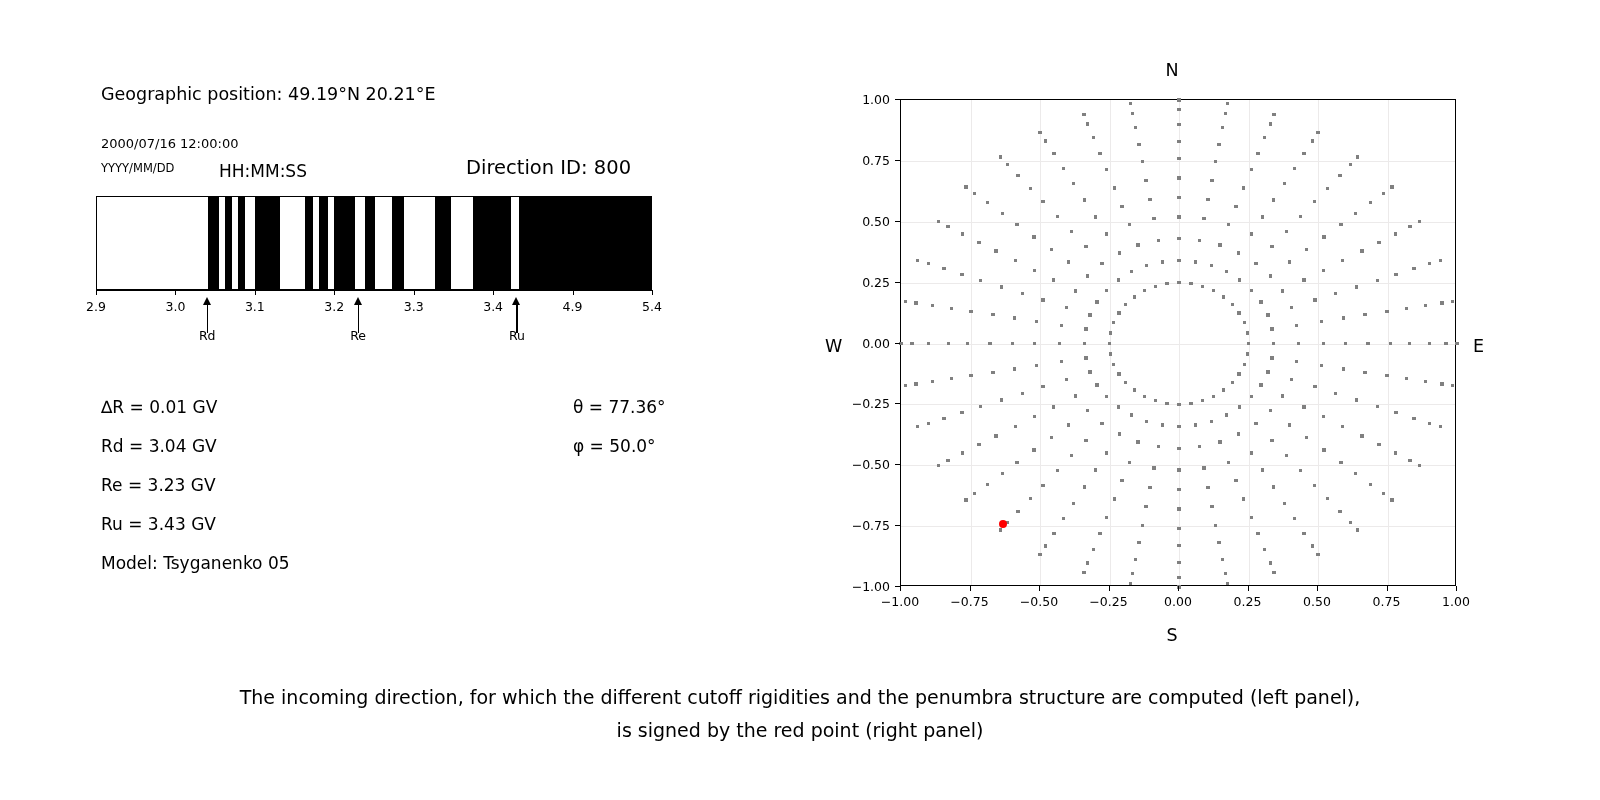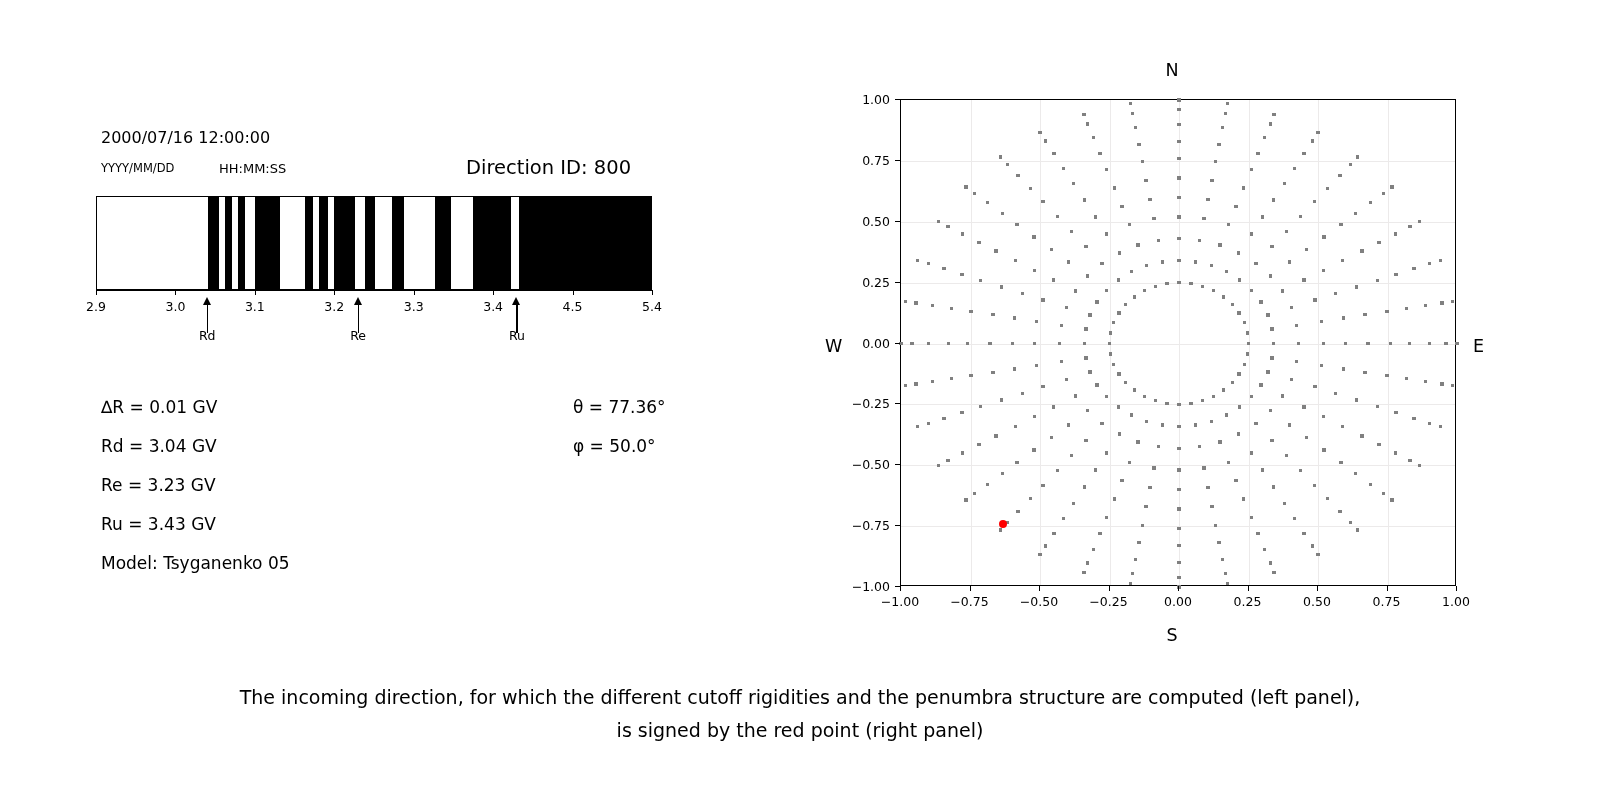--- a/index.html
+++ b/index.html
@@ -1,23 +1,23 @@
 <!DOCTYPE html>
 <html><head>
 <meta charset="utf-8">
 <style>
   html,body{margin:0;padding:0;}
   body{width:1600px;height:800px;background:#ffffff;font-family:"DejaVu Sans","Liberation Sans",sans-serif;color:#000;overflow:hidden;position:relative;}
   .fig{position:absolute;left:0;top:0;width:1600px;height:800px;}
 
   
   .geo{position:absolute;left:101px;top:84px;font-size:17.5px;white-space:nowrap;}
-  .datetime{position:absolute;left:101px;top:128px;font-size:16px;white-space:nowrap;text-align:center;}
+  .datetime{position:absolute;left:101px;top:136px;font-size:13px;white-space:nowrap;text-align:center;}
   .fmt-date{position:absolute;left:101px;top:161px;font-size:11.5px;white-space:nowrap;}
-  .fmt-time{position:absolute;left:219px;top:161px;font-size:13px;white-space:nowrap;}
+  .fmt-time{position:absolute;left:219px;top:161px;font-size:17px;white-space:nowrap;}
   .dirid{position:absolute;left:466px;top:156px;font-size:19.5px;white-space:nowrap;}
 
   .bar-wrap{position:absolute;left:96px;top:196px;width:556px;height:94px;}
   .bar-box{position:absolute;left:0;top:0;width:556px;height:94px;
            border:1px solid #000;box-sizing:border-box;background:#fff;overflow:hidden;}
   .band{position:absolute;top:0;height:100%;background:#000;}
 
   .axis-line{position:absolute;left:96px;top:290px;width:556px;height:1px;background:#000;}
   .tick{position:absolute;top:290px;width:1px;height:5px;background:#000;}
   .ticklabel{position:absolute;top:299px;font-size:12.5px;transform:translateX(-50%);white-space:nowrap;}
@@ -48,20 +48,21 @@
 
   
   .caption{position:absolute;left:0;width:1600px;text-align:center;font-size:19px;white-space:nowrap;}
   .footer{position:absolute;left:0;width:1600px;text-align:center;font-size:11.5px;}
 </style>
 </head>
 <body>
 
 <div class="fig">
 
+  <div class="geo">Geographic position: 49.19°N 20.21°E</div>
   <div class="datetime">2000/07/16 12:00:00</div>
   <div class="fmt-date">YYYY/MM/DD</div>
   <div class="fmt-time">HH:MM:SS</div>
   <div class="dirid">Direction ID: 800</div>
 
   <div class="bar-wrap">
     <div class="bar-box" id="penumbra-box">
         <div class="band" style="left: 111.2px; width: 10.3257px;"></div>
         <div class="band" style="left: 127.88px; width: 7.14857px;"></div>
         <div class="band" style="left: 140.589px; width: 7.14857px;"></div>
@@ -84,21 +85,21 @@
       <div class="ticklabel" style="left: 175.429px;">3.0</div>
       <div class="tick" style="left: 254.857px;"></div>
       <div class="ticklabel" style="left: 254.857px;">3.1</div>
       <div class="tick" style="left: 334.286px;"></div>
       <div class="ticklabel" style="left: 334.286px;">3.2</div>
       <div class="tick" style="left: 413.714px;"></div>
       <div class="ticklabel" style="left: 413.714px;">3.3</div>
       <div class="tick" style="left: 493.143px;"></div>
       <div class="ticklabel" style="left: 493.143px;">3.4</div>
       <div class="tick" style="left: 572.571px;"></div>
-      <div class="ticklabel" style="left: 572.571px;">4.5</div>
+      <div class="ticklabel" style="left: 572.571px;">4.9</div>
       <div class="tick" style="left: 652px;"></div>
       <div class="ticklabel" style="left: 652px;">5.4</div>
     </div>
   <div id="penumbra-markers">
       <div class="arrow" style="left: 202.7px; top: 297px;">
         <div class="head"></div>
         <div class="shaft"></div>
       </div>
       <div class="arrowlabel" style="left: 207.2px; top: 328px;">Rd</div>
       <div class="arrow" style="left: 353.614px; top: 297px;">

